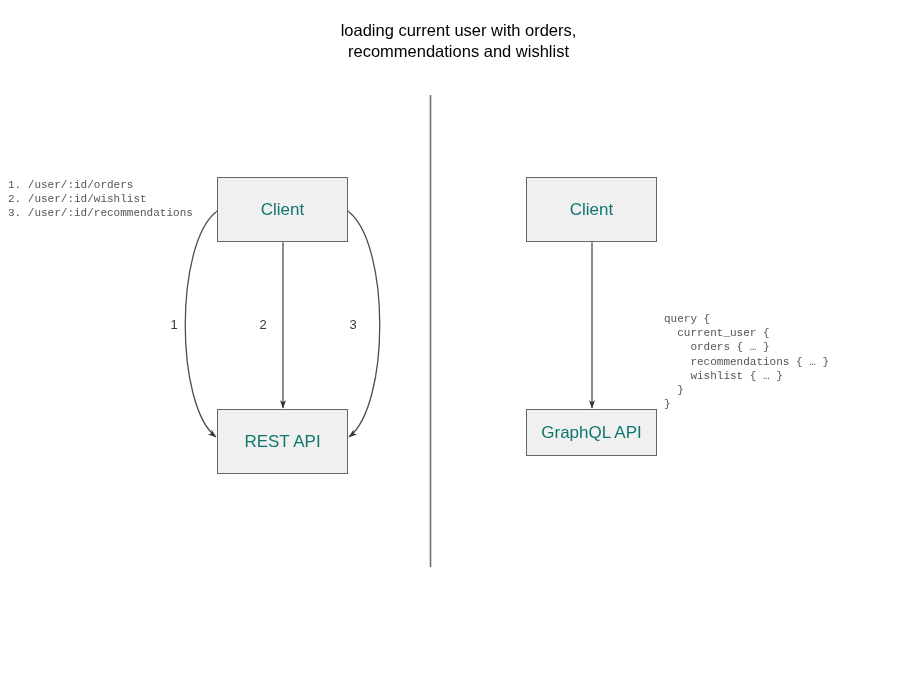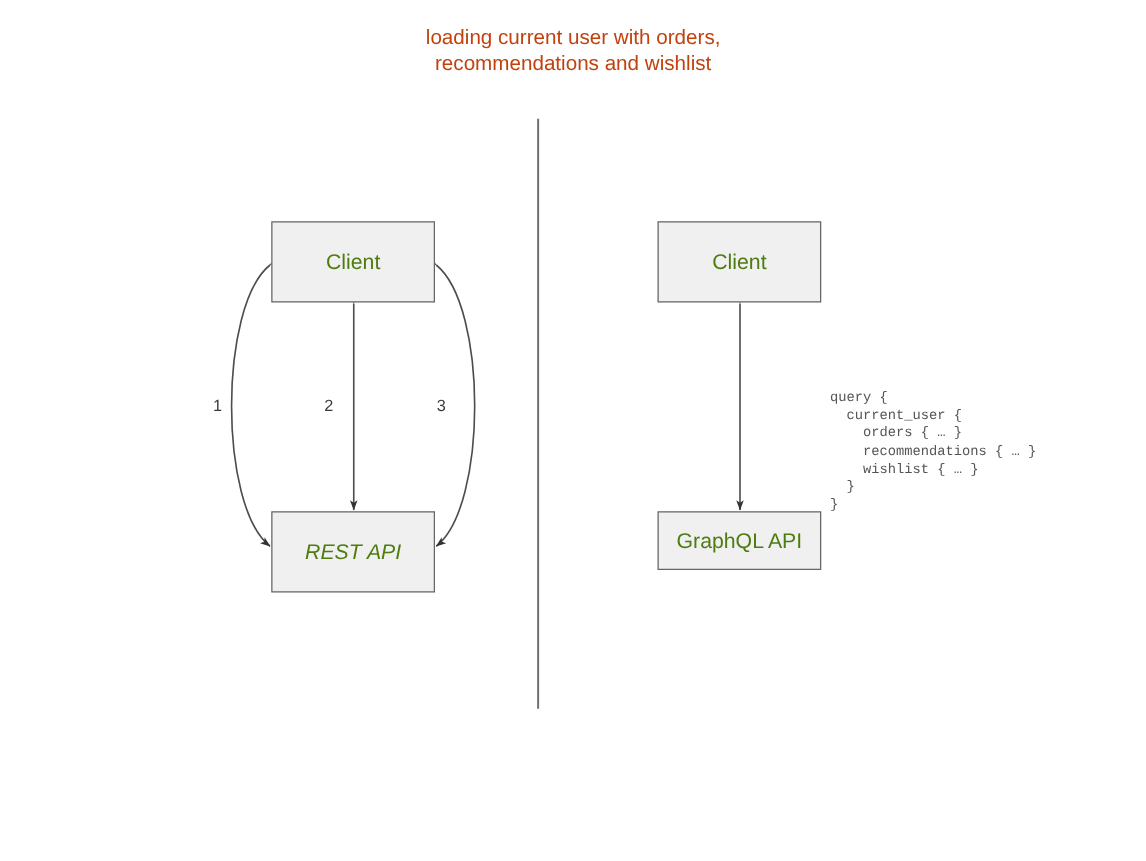--- a/index.html
+++ b/index.html
@@ -21,21 +21,21 @@
   }
   
   .title {
     position: absolute;
     left: 0;
     top: 20px;
     width: 917px;
     text-align: center;
     font-size: 16.5px;
     line-height: 21px;
-    color: #c2410c;
+    color: #000000;
     white-space: pre-line;
   }
   
   .wires {
     position: absolute;
     left: 0;
     top: 0;
     width: 917px;
     height: 689px;
     pointer-events: none;
@@ -43,24 +43,24 @@
   
   .node {
     position: absolute;
     box-sizing: border-box;
     background: #f0f0f0;
     border: 1.4px solid #666666;
     display: flex;
     align-items: center;
     justify-content: center;
     font-size: 17px;
-    color: #4d7c0f;
+    color: #0f766e;
   }
   .node-client-rest  { left: 217px; top: 177px; width: 131px; height: 65px; }
-  .node-rest-api     { left: 217px; top: 409px; width: 131px; height: 65px; font-style: italic; }
+  .node-rest-api     { left: 217px; top: 409px; width: 131px; height: 65px; }
   .node-client-gql   { left: 526px; top: 177px; width: 131px; height: 65px; }
   .node-graphql-api  { left: 526px; top: 409px; width: 131px; height: 47px; }
 
   
   .wire-label {
     position: absolute;
     font-size: 13px;
     color: #3a3a3a;
     text-align: center;
     width: 20px;
@@ -108,20 +108,23 @@
   </svg>
 
   <div class="node node-client-rest">Client</div>
 
   <div class="node node-rest-api">REST API</div>
 
   <div class="wire-label wire-label-1">1</div>
   <div class="wire-label wire-label-2">2</div>
   <div class="wire-label wire-label-3">3</div>
 
+  <div class="code endpoints">1. /user/:id/orders
+2. /user/:id/wishlist
+3. /user/:id/recommendations</div>
 
   <div class="node node-client-gql">Client</div>
 
   <div class="node node-graphql-api">GraphQL API</div>
 
   <div class="code gql-query">query {
   current_user {
     orders { … }
     recommendations { … }
     wishlist { … }

